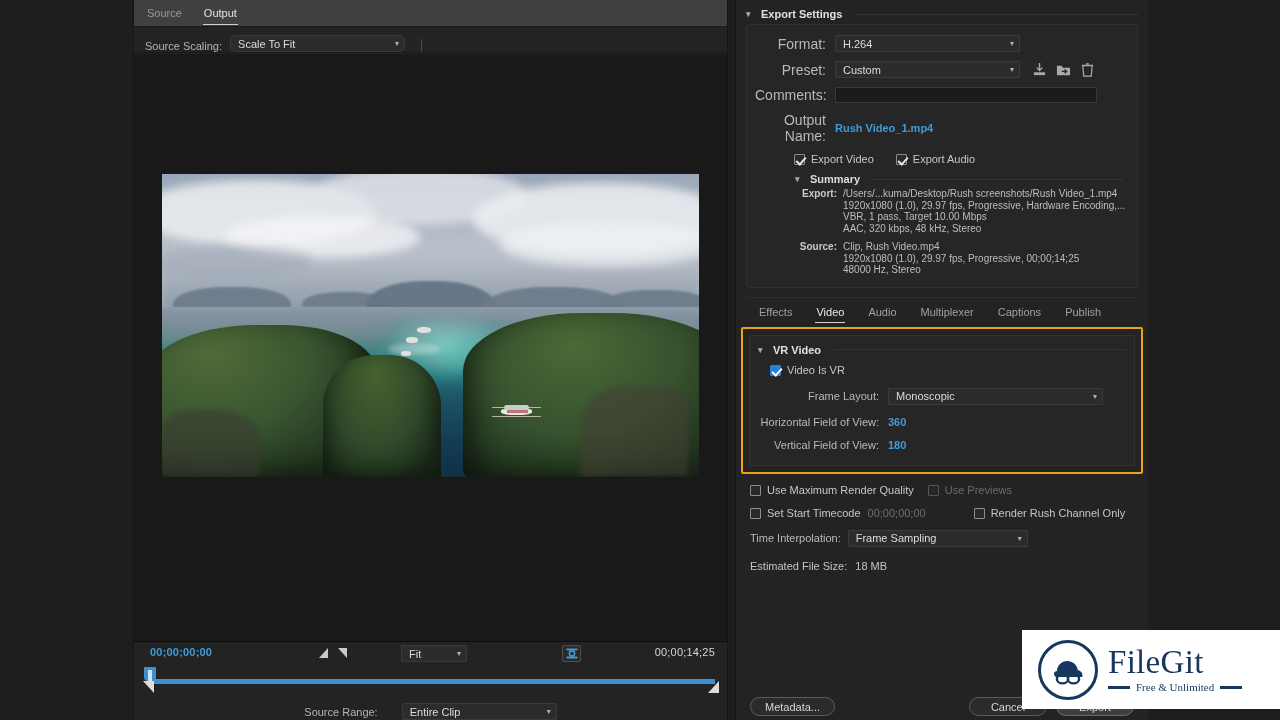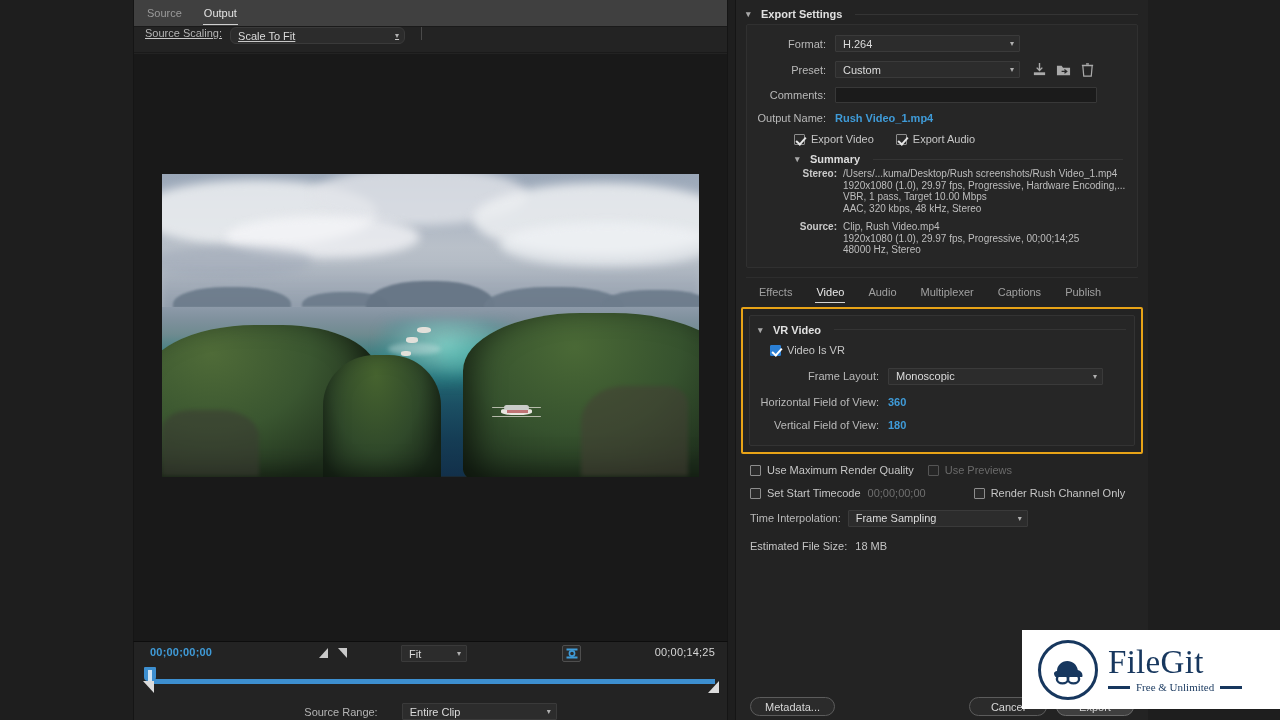--- a/index.html
+++ b/index.html
@@ -21,23 +21,22 @@
   .lp-tabs {
     height:27px; background:#404040; border-bottom:1px solid #1a1a1a;
     display:flex; align-items:center; padding-left:12px; gap:20px;
   }
   .lp-tab { font-size:11px; color:#9a9a9a; padding:5px 1px 6px; position:relative; cursor:default; }
   .lp-tab.active { color:#e3e3e3; }
   .lp-tab.active::after {
     content:""; position:absolute; left:0; right:0; bottom:0px; height:1px; background:#cfcfcf;
   }
   .lp-scaling-row {
-    height:26px; display:flex; align-items:flex-start; padding-left:11px; gap:8px;
+    height:26px; display:flex; align-items:flex-end; padding-left:11px; gap:8px;
     border-bottom:1px solid #1a1a1a;
-    text-decoration:underline;
   }
   .lp-scaling-label { font-size:11px; color:#b4b4b4; }
   .sel {
     background:#2c2c2c; border:1px solid #3a3a3a; border-radius:1px; height:17px;
     display:flex; align-items:center; justify-content:space-between;
     padding:0 5px 0 7px; color:#dcdcdc; font-size:11px; cursor:default;
   }
   .sel .chev { font-size:8px; color:#b0b0b0; margin-left:8px; }
   .lp-scaling-sel { width:175px;border-radius:6px; }
   .lp-divider-mark { width:1px; height:13px; background:#4a4a4a; margin-left:8px; }
@@ -218,21 +217,21 @@
     display:flex; align-items:center; gap:7px; color:#e0e0e0; font-size:11px; font-weight:bold;
     margin-bottom:2px;
   }
   .tw { font-size:9px; color:#a8a8a8; width:8px; display:inline-block; cursor:default; }
   .group-head .rule { flex:1; height:1px; background:#343434; margin-left:6px; }
   .settings-box {
     border:1px solid #303030; border-radius:2px; background:#262626;
     padding:10px 8px 10px 8px; margin-top:4px;
   }
   .frow { display:flex; align-items:center; margin-bottom:9px; }
-  .flabel { width:80px; text-align:right; padding-right:9px; font-size:11px; color:#b9b9b9; }
+  .flabel { width:80px; text-align:right; padding-right:9px; font-size:14px; color:#b9b9b9; }
   .fmt-sel, .preset-sel { width:185px; }
   .icon-btns { display:flex; gap:9px; margin-left:12px; }
   .ibtn { width:15px; height:15px; opacity:.78; cursor:default; }
   .comments-input {
     width:262px; height:16px; background:#1b1b1b; border:1px solid #383838; border-radius:1px;
   }
   .outname {
     color:#3f9bd8; font-size:11px; font-weight:bold; cursor:default;
   }
   .checks-row { display:flex; align-items:center; gap:22px; margin:2px 0 8px 39px; }
@@ -496,21 +495,21 @@
           </div>
         </div>
 
         <div class="summary-head">
           <span class="tw">▾</span>
           <span>Summary</span>
           <span class="rule"></span>
         </div>
 
         <div class="sum-row">
-          <div class="sum-key">Stereo:</div>
+          <div class="sum-key">Export:</div>
           <div class="sum-vals">
             <div class="sum-val">/Users/...kuma/Desktop/Rush screenshots/Rush Video_1.mp4</div>
             <div class="sum-val">1920x1080 (1.0), 29.97 fps, Progressive, Hardware Encoding,...</div>
             <div class="sum-val">VBR, 1 pass, Target 10.00 Mbps</div>
             <div class="sum-val">AAC, 320 kbps, 48 kHz, Stereo</div>
           </div>
         </div>
 
         <div class="sum-row" style="margin-top:7px;">
           <div class="sum-key">Source:</div>

